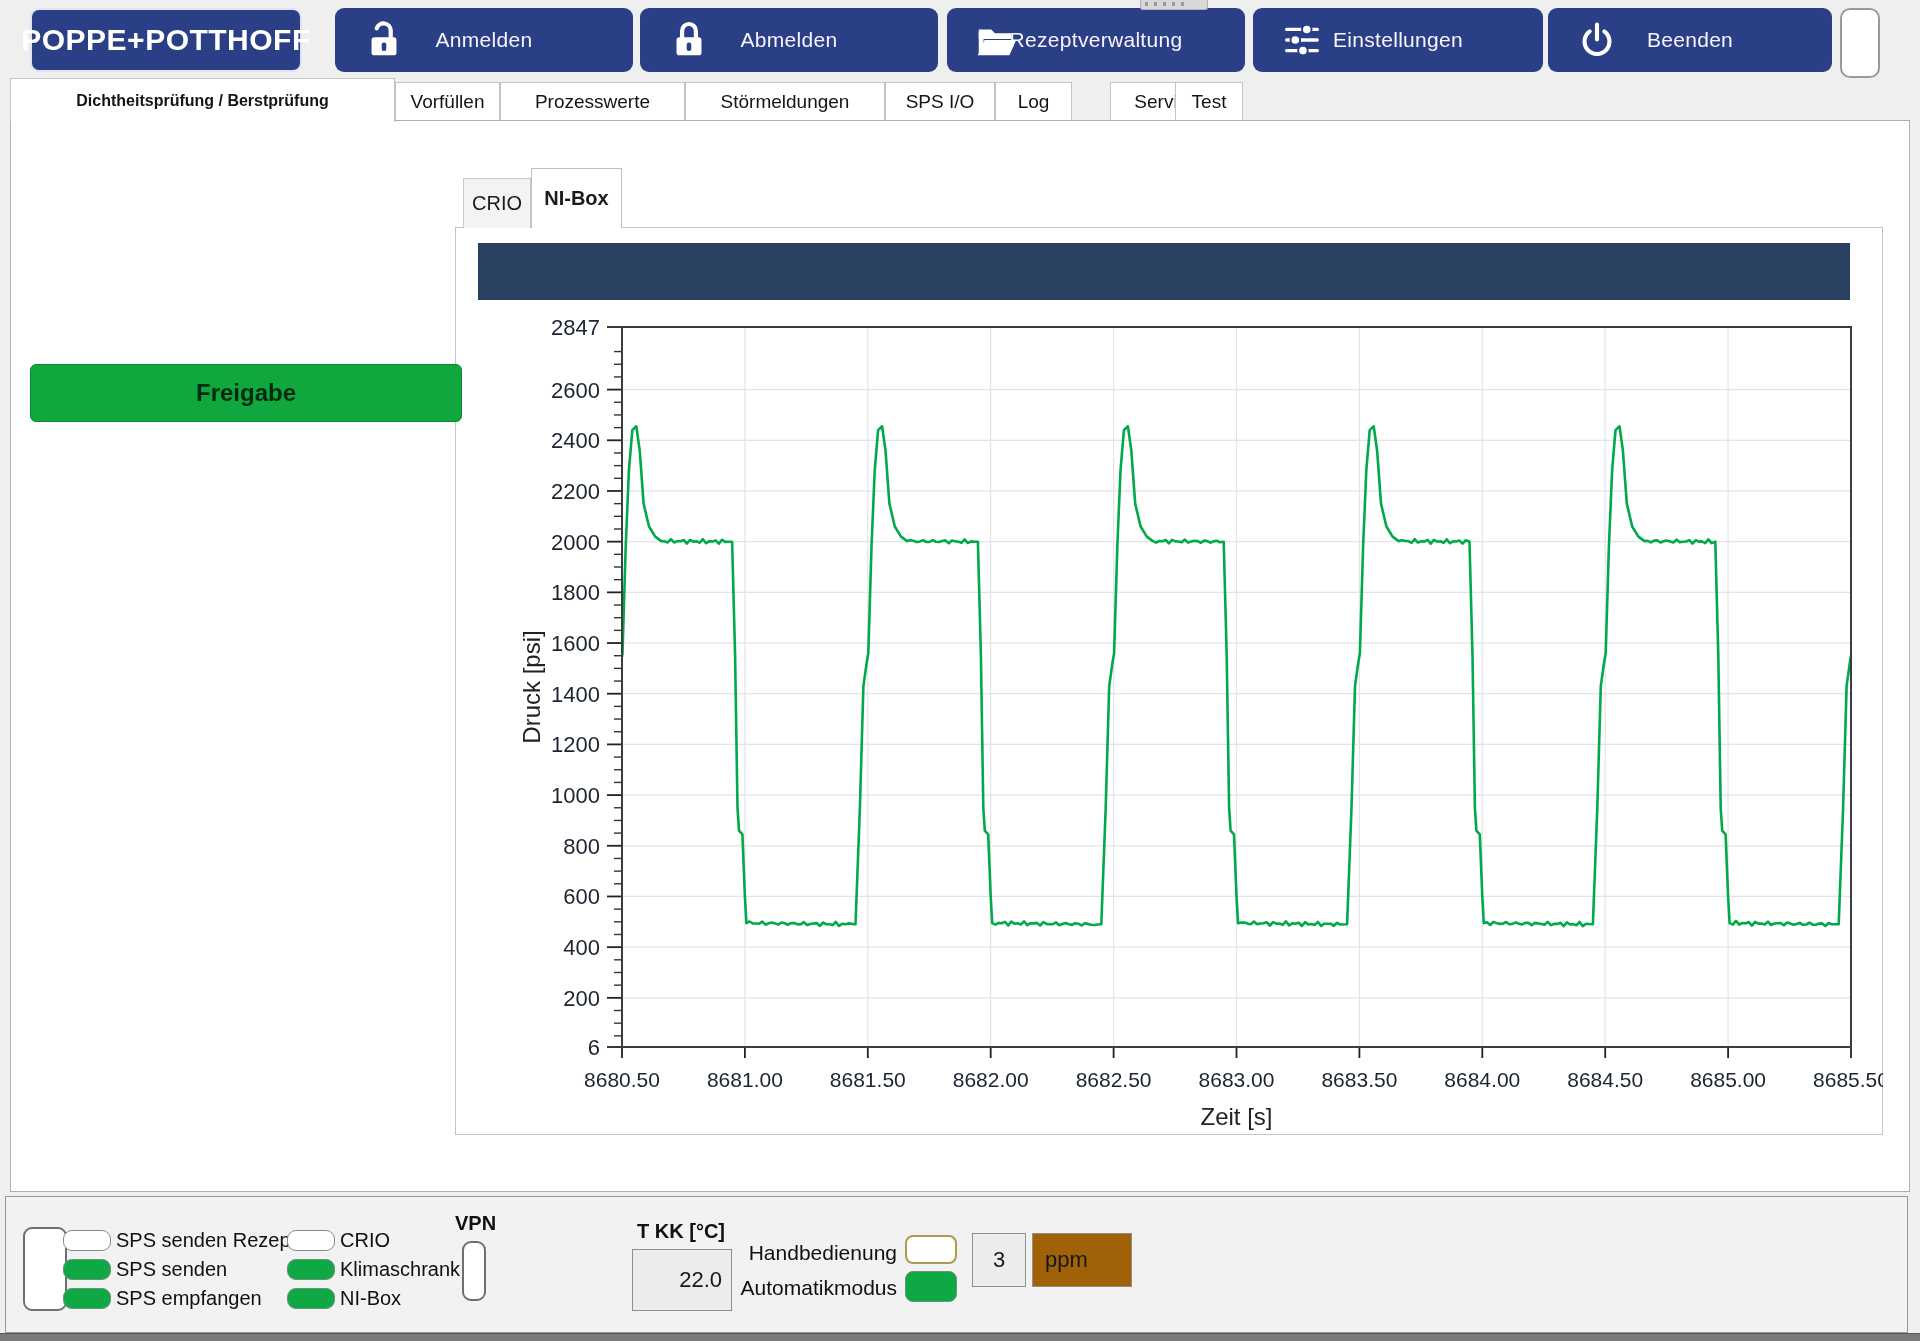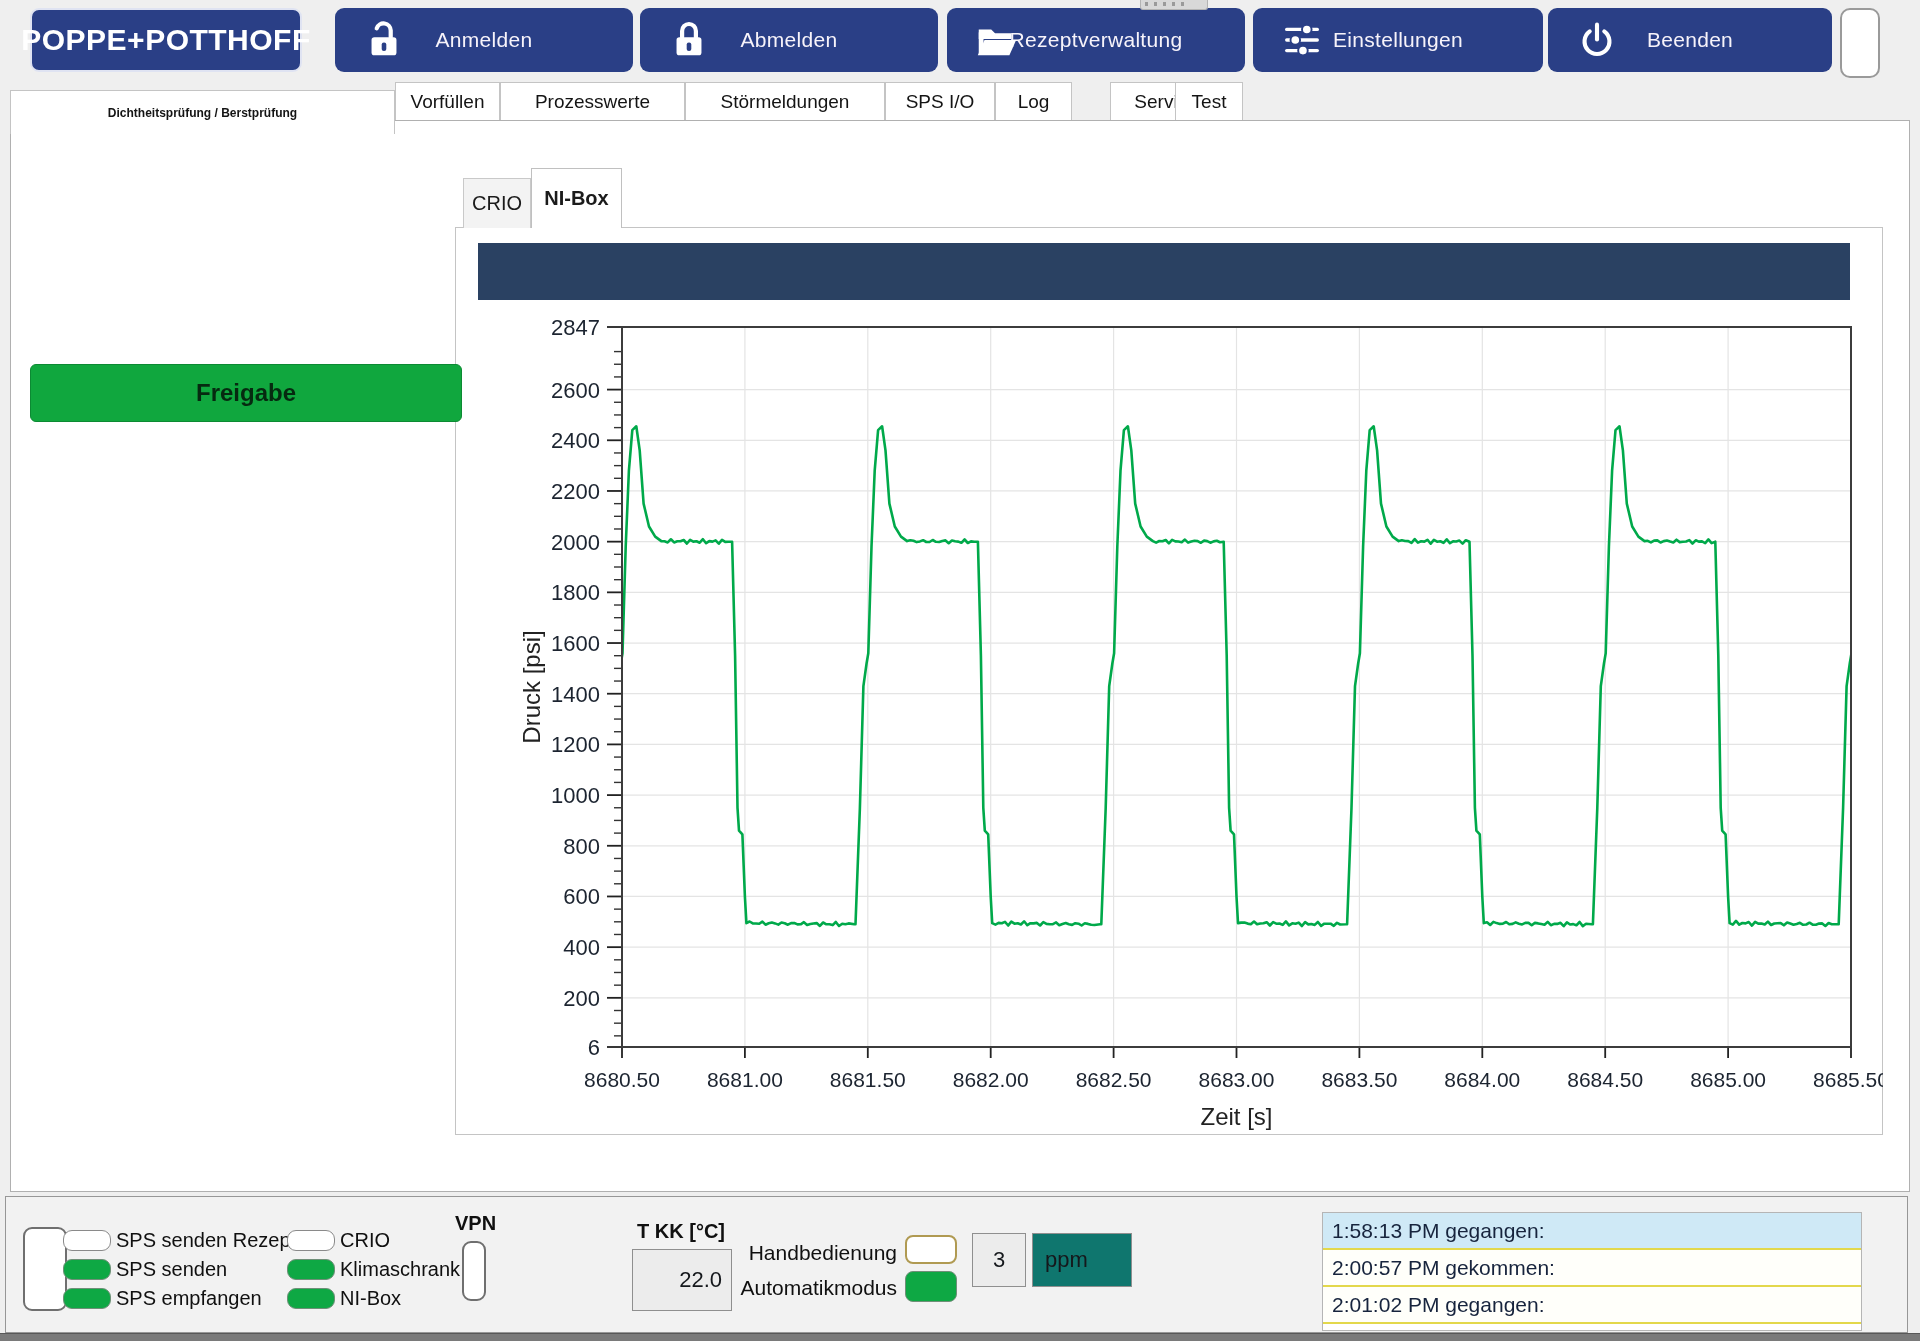--- a/index.html
+++ b/index.html
@@ -12,21 +12,21 @@
   .tb-btn .ticon{position:absolute;left:26px;top:9px;width:46px;height:46px;}
   .tb-label{font-size:21px;letter-spacing:.3px;color:#f7f3fa;}
   #logo{left:30px;width:272px;font-weight:bold;font-size:30px;letter-spacing:.5px;
         border:2px solid #dfe3f2;color:#ffffff;}
   .tb-pill{left:1840px;top:8px;width:40px;height:70px;background:#fff;border:2px solid #9a9a9a;border-radius:10px;box-sizing:border-box;}
   .top-fragment{left:1140px;top:0;width:66px;height:9px;background:#d8d8d8;border:1px solid #b3b3b3;border-top:none;
         border-radius:0 0 3px 3px;background-image:repeating-linear-gradient(90deg,#9a9a9a 0 3px,#d8d8d8 3px 9px);background-size:60% 4px;background-repeat:no-repeat;background-position:4px 2px;}
   
   .tab{top:82px;height:39px;background:#fff;border:1px solid #c4c4c4;box-sizing:border-box;
        display:flex;align-items:center;justify-content:center;font-size:19px;color:#141414;}
-  .tab.active{top:90px;height:44px;font-weight:bold;font-size:12px;z-index:3;border-bottom:none;}
+  .tab.active{top:78px;height:44px;font-weight:bold;font-size:16px;z-index:3;border-bottom:none;}
   #main-panel{left:10px;top:120px;width:1900px;height:1072px;background:#fff;border:1px solid #b0b0b0;box-sizing:border-box;z-index:1;}
   
   .lbl{font-size:20px;font-weight:600;color:#1a2336;}
   .field{box-sizing:border-box;border:1px solid #8f8f8f;background:#fff;font-size:22px;color:#15181c;
          display:flex;align-items:center;}
   .field.gray{background:#e7e7e7;}
   .field.center{justify-content:center;}
   .field.right{justify-content:flex-end;}
   #freigabe{left:30px;top:364px;width:430px;height:56px;background:#10a73e;border:1px solid #0c8a33;border-radius:6px;
          display:flex;align-items:center;justify-content:center;font-size:24px;font-weight:bold;color:#062a10;z-index:2;}
@@ -350,22 +350,17 @@
 
   <div class="abs sb-lbl" style="left:637px;top:1220px;font-weight:600;">T KK [°C]</div>
   <div class="abs field gray right" style="left:632px;top:1249px;width:100px;height:62px;padding-right:9px;background:#ececec;">22.0</div>
 
   <div class="abs sb-lbl" style="left:700px;top:1241px;width:197px;text-align:right;font-size:21px;">Handbedienung</div>
   <div class="abs pill pill-off" style="left:905px;top:1235px;width:52px;height:29px;border-color:#b09a52;border-width:2px;border-radius:8px;"></div>
   <div class="abs sb-lbl" style="left:690px;top:1276px;width:207px;text-align:right;font-size:21px;">Automatikmodus</div>
   <div class="abs pill pill-on" style="left:905px;top:1271px;width:52px;height:31px;border-radius:8px;"></div>
 
   <div class="abs field gray center" style="left:972px;top:1233px;width:54px;height:54px;background:#ececec;">3</div>
-  <div class="abs field gray" style="left:1032px;top:1233px;width:100px;height:54px;padding-left:12px;background:#0f766e;">ppm</div>
-
-  <div class="abs" style="left:1322px;top:1212px;width:540px;height:119px;border:1px solid #b5b5b5;background:#fff;box-sizing:border-box;">
-    <div class="log-row hl">1:58:13 PM gegangen:</div>
-    <div class="log-row">2:00:57 PM gekommen:</div>
-    <div class="log-row">2:01:02 PM gegangen:</div>
-  </div>
+  <div class="abs field gray" style="left:1032px;top:1233px;width:100px;height:54px;padding-left:12px;background:#a16207;">ppm</div>
+
 
   <div class="abs" id="bottom-strip"></div>
 </div>
 
 </body></html>

